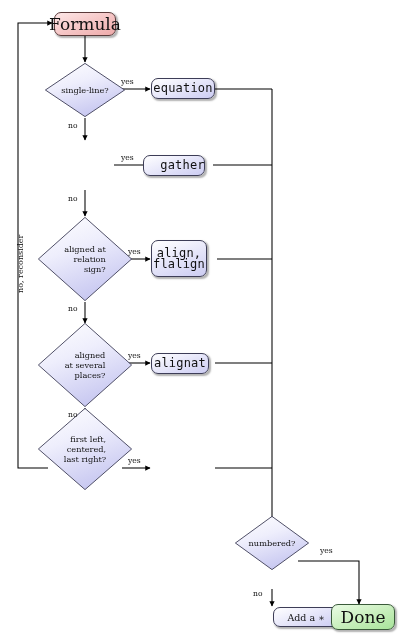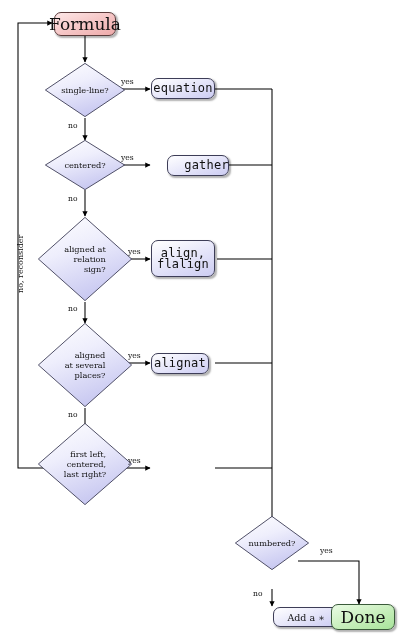--- a/index.html
+++ b/index.html
@@ -117,35 +117,20 @@
             <stop offset="100%" stop-color="#c9c9f1"></stop>
       </linearGradient>
         </defs>
       <path d="M41,1.4 L80.6,28 L41,54.6 L1.4,28 Z" fill="url(#g1)" stroke="#3d3d57" stroke-width="0.9"></path>
     </svg>
     <div class="txt">
         <span>single-line?</span>
       </div>
   </div>
 
-  <div class="dia" style="left:44px;top:139px;width:82px;height:52px;">
-    <svg class="shape" viewBox="0 0 82 52" xmlns="http://www.w3.org/2000/svg">
-      <defs>
-          <linearGradient id="g2" x1="0" y1="0" x2="0.45" y2="1">
-        <stop offset="0%" stop-color="#ffffff"></stop>
-            <stop offset="45%" stop-color="#eeeefc"></stop>
-            <stop offset="100%" stop-color="#c9c9f1"></stop>
-      </linearGradient>
-        </defs>
-      <path d="M41,1.4 L80.6,26 L41,50.6 L1.4,26 Z" fill="url(#g2)" stroke="#3d3d57" stroke-width="0.9"></path>
-    </svg>
-    <div class="txt">
-        <span>centered?</span>
-      </div>
-  </div>
 
   <div class="dia" style="left:37px;top:216px;width:96px;height:86px;">
     <svg class="shape" viewBox="0 0 96 86" xmlns="http://www.w3.org/2000/svg">
       <defs>
           <linearGradient id="g3" x1="0" y1="0" x2="0.45" y2="1">
         <stop offset="0%" stop-color="#ffffff"></stop>
             <stop offset="45%" stop-color="#eeeefc"></stop>
             <stop offset="100%" stop-color="#c9c9f1"></stop>
       </linearGradient>
         </defs>
@@ -173,21 +158,21 @@
     </svg>
     <div class="txt">
       <div>
         <div>aligned</div>
         <div>at several</div>
         <div>places?</div>
       </div>
     </div>
   </div>
 
-  <div class="dia" style="left:37px;top:422px;width:96px;height:84px;">
+  <div class="dia" style="left:37px;top:407px;width:96px;height:84px;">
     <svg class="shape" viewBox="0 0 96 84" xmlns="http://www.w3.org/2000/svg">
       <defs>
           <linearGradient id="g5" x1="0" y1="0" x2="0.45" y2="1">
         <stop offset="0%" stop-color="#ffffff"></stop>
             <stop offset="45%" stop-color="#eeeefc"></stop>
             <stop offset="100%" stop-color="#c9c9f1"></stop>
       </linearGradient>
         </defs>
       <path d="M48,1.4 L94.6,42 L48,82.6 L1.4,42 Z" fill="url(#g5)" stroke="#3d3d57" stroke-width="0.9"></path>
     </svg>
@@ -213,25 +198,25 @@
     </svg>
     <div class="txt">
         <span>numbered?</span>
       </div>
   </div>
 
   <div class="node rect blue mono" style="left:151px;top:78px;width:64px;height:21px;">
     <span>equation</span>
   </div>
 
-  <div class="node rect blue mono" style="left:167px;top:155px;width:62px;height:21px;padding-left:17px;">
+  <div class="node rect blue mono" style="left:143px;top:155px;width:62px;height:21px;padding-left:17px;">
     <span>gather</span>
   </div>
 
-  <div class="node rect blue mono" style="left:151px;top:240px;width:64px;height:37px;flex-direction:column;">
+  <div class="node rect blue mono" style="left:151px;top:240px;width:56px;height:37px;flex-direction:column;">
     <span>align,</span>
     <span>flalign</span>
   </div>
 
   <div class="node rect blue mono" style="left:151px;top:353px;width:58px;height:21px;">
     <span>alignat</span>
   </div>
 
 
   <div class="node rect blue serif-sm" style="left:241px;top:607px;width:66px;height:20px;margin-left:32px;">

